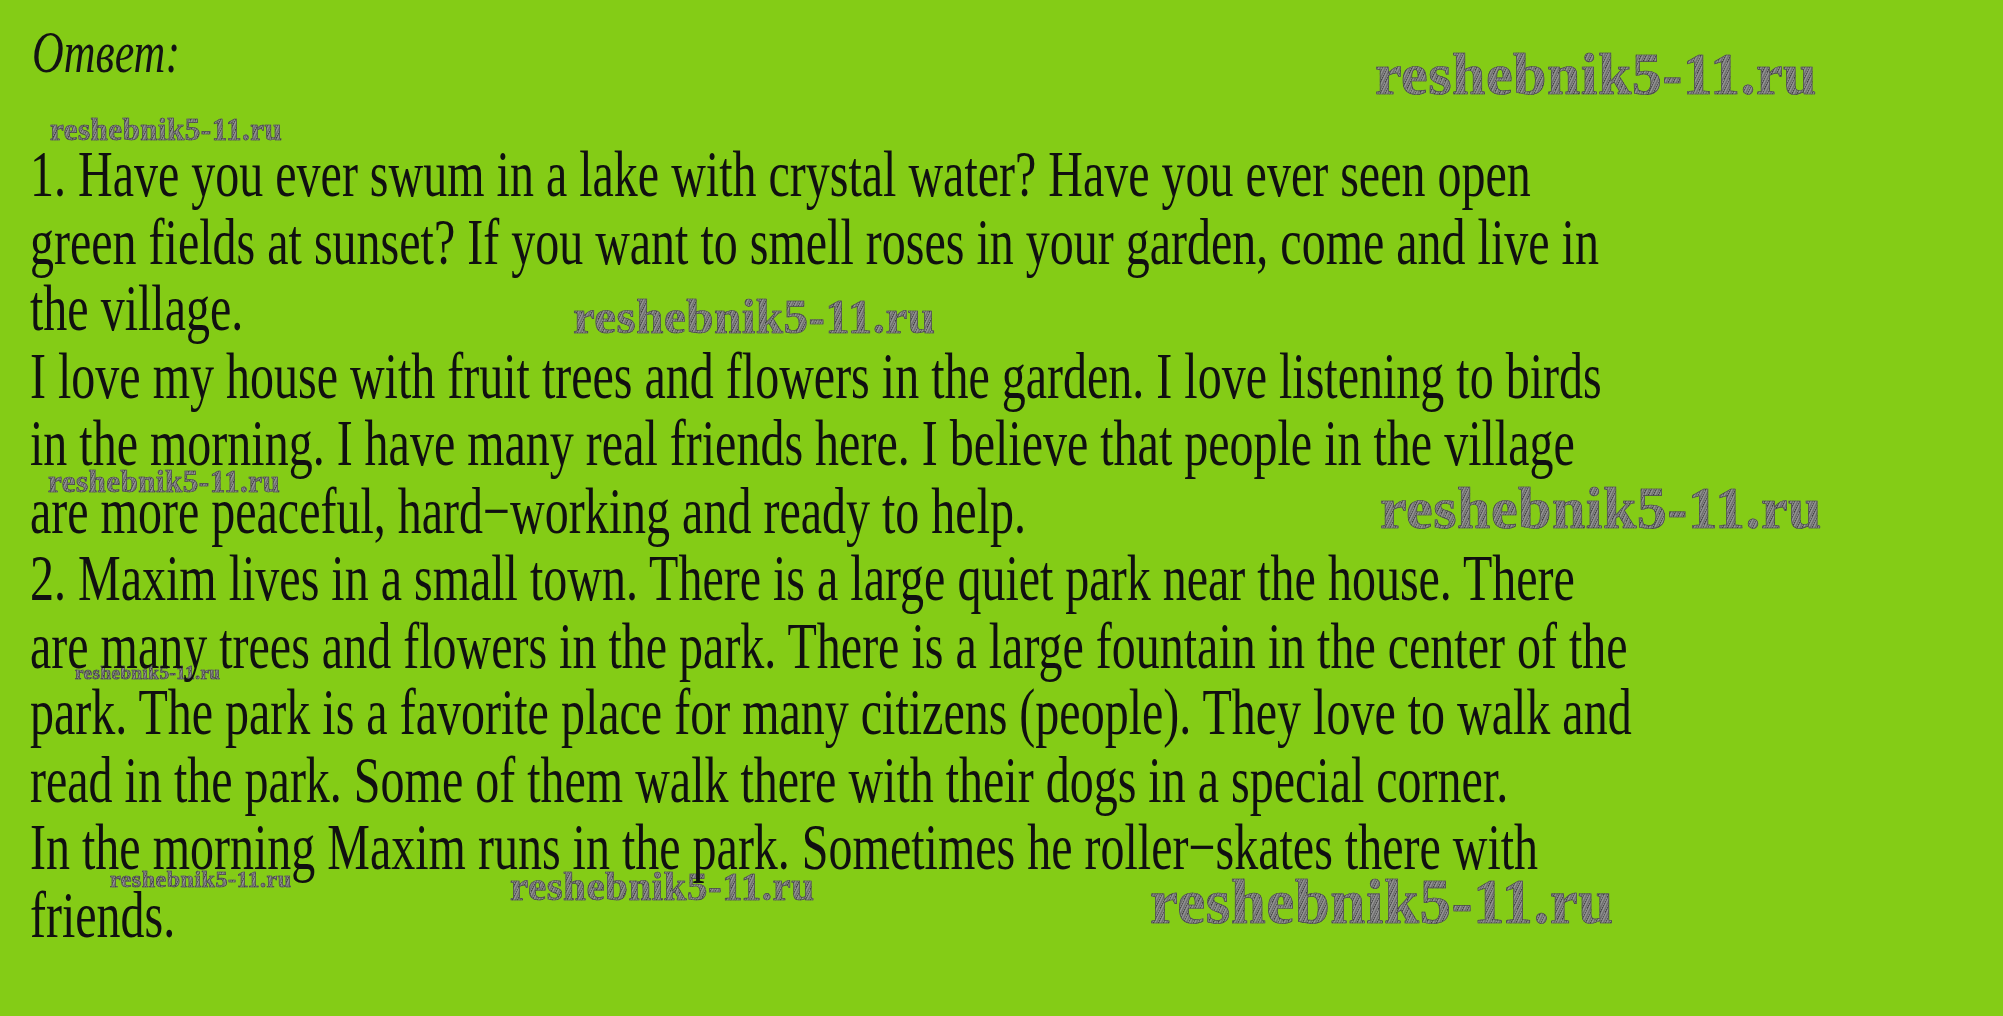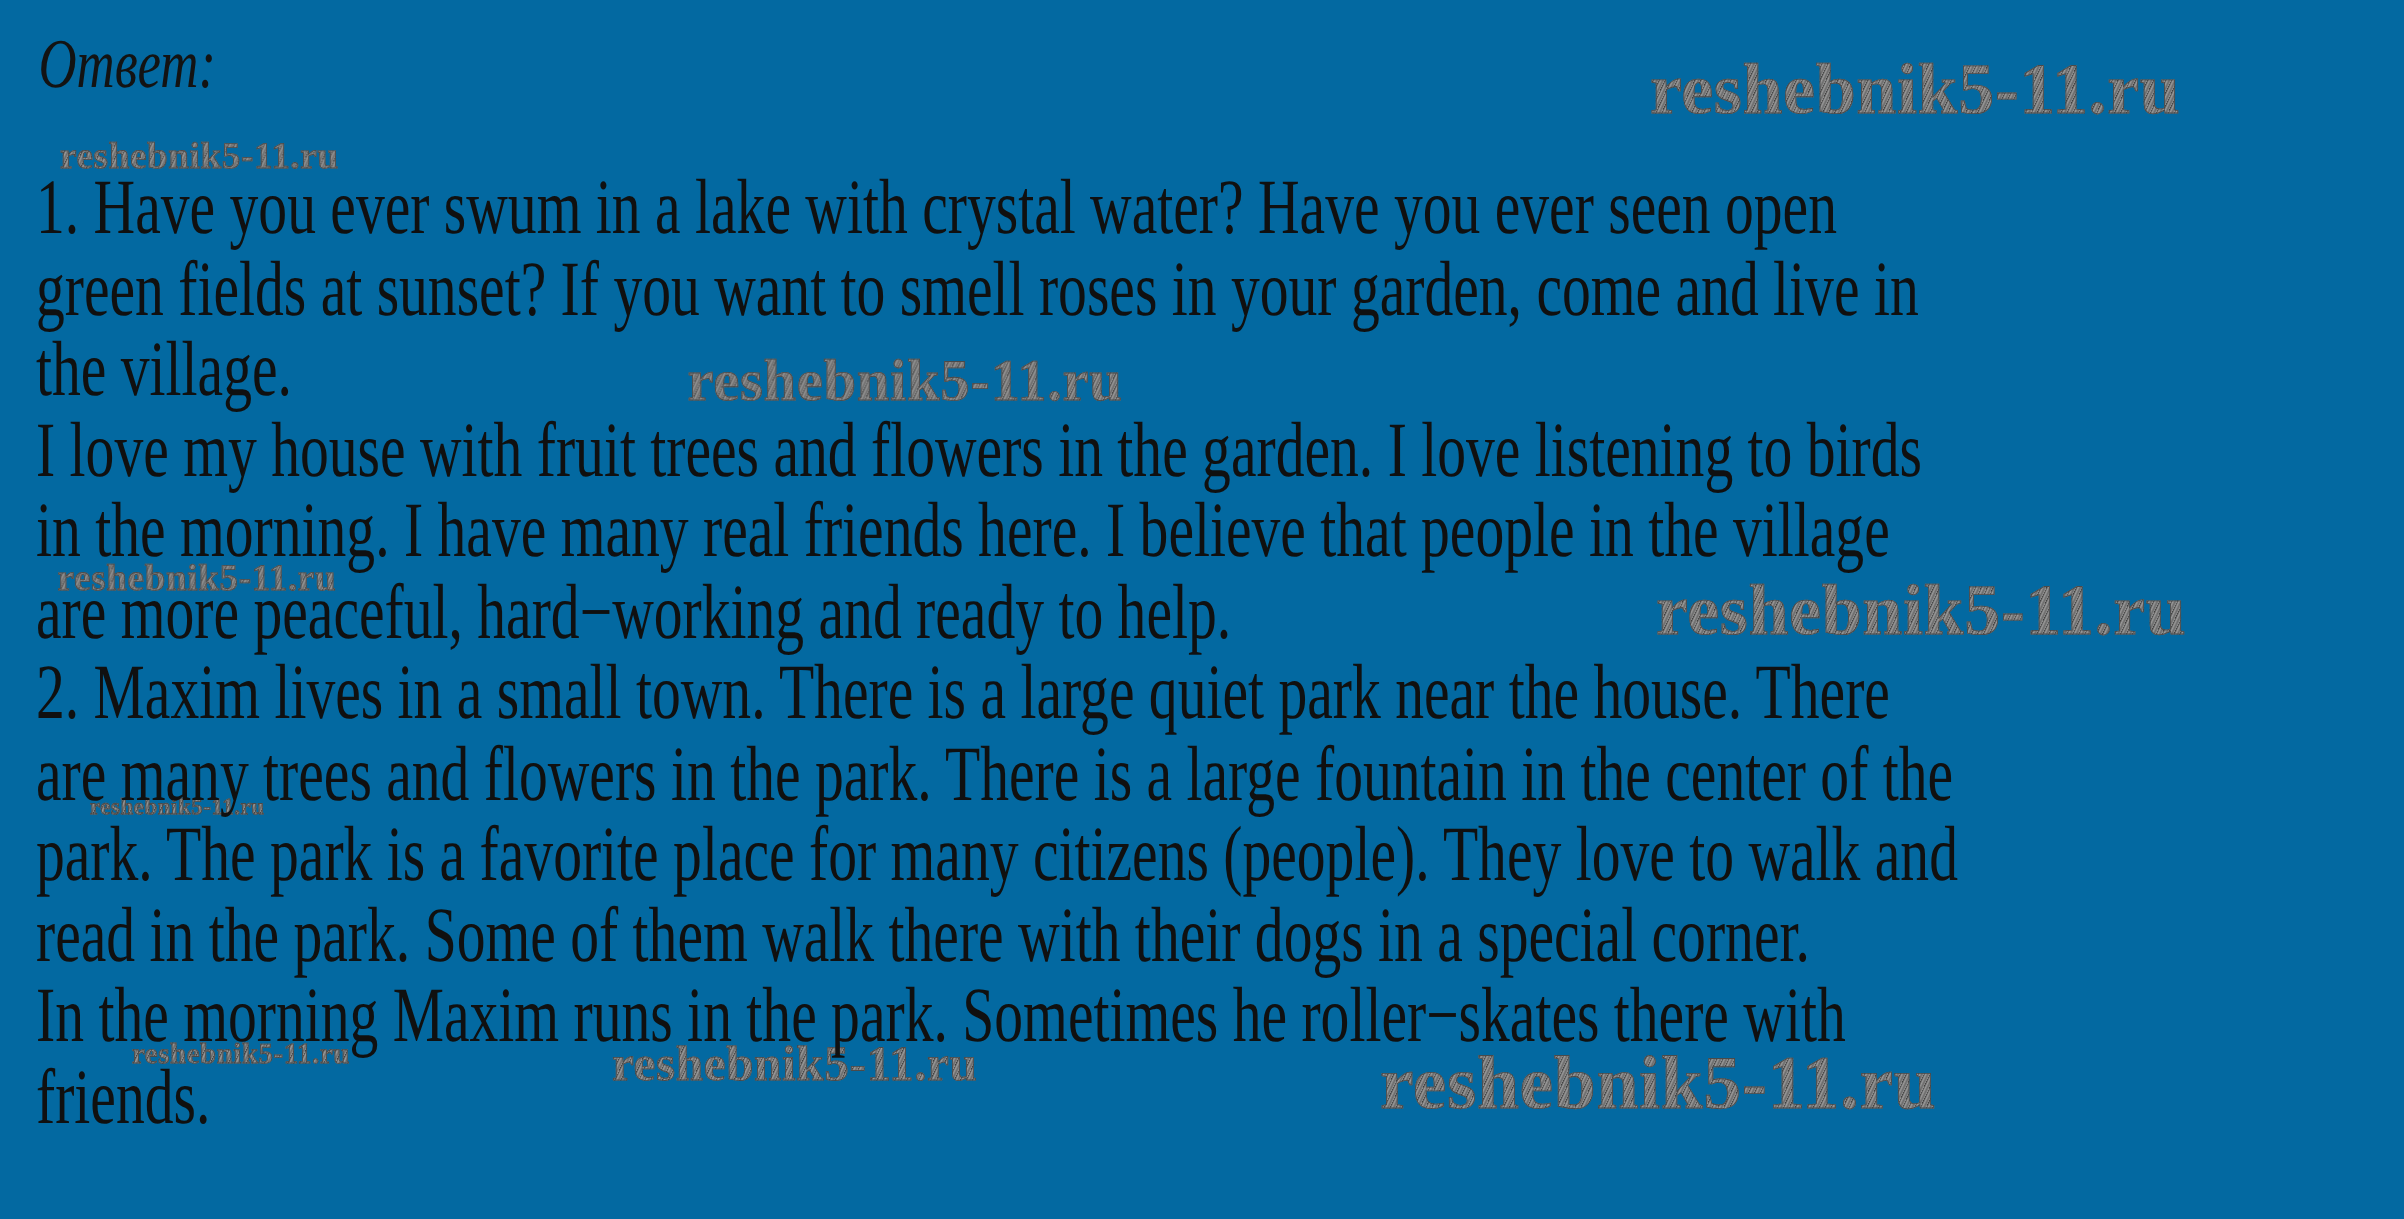--- a/index.html
+++ b/index.html
@@ -4,21 +4,21 @@
 <style>
   html, body {
     margin: 0;
     padding: 0;
     background: #ffffff;
   }
   #page {
     position: relative;
     width: 2003px;
     height: 1016px;
-    background: #0369a1;
+    background: #84cc16;
     overflow: hidden;
     font-family: "Liberation Serif", "DejaVu Serif", serif;
     color: #111111;
   }
 
   
   .answer-label {
     position: absolute;
     left: 32px;
     top: 22px;

